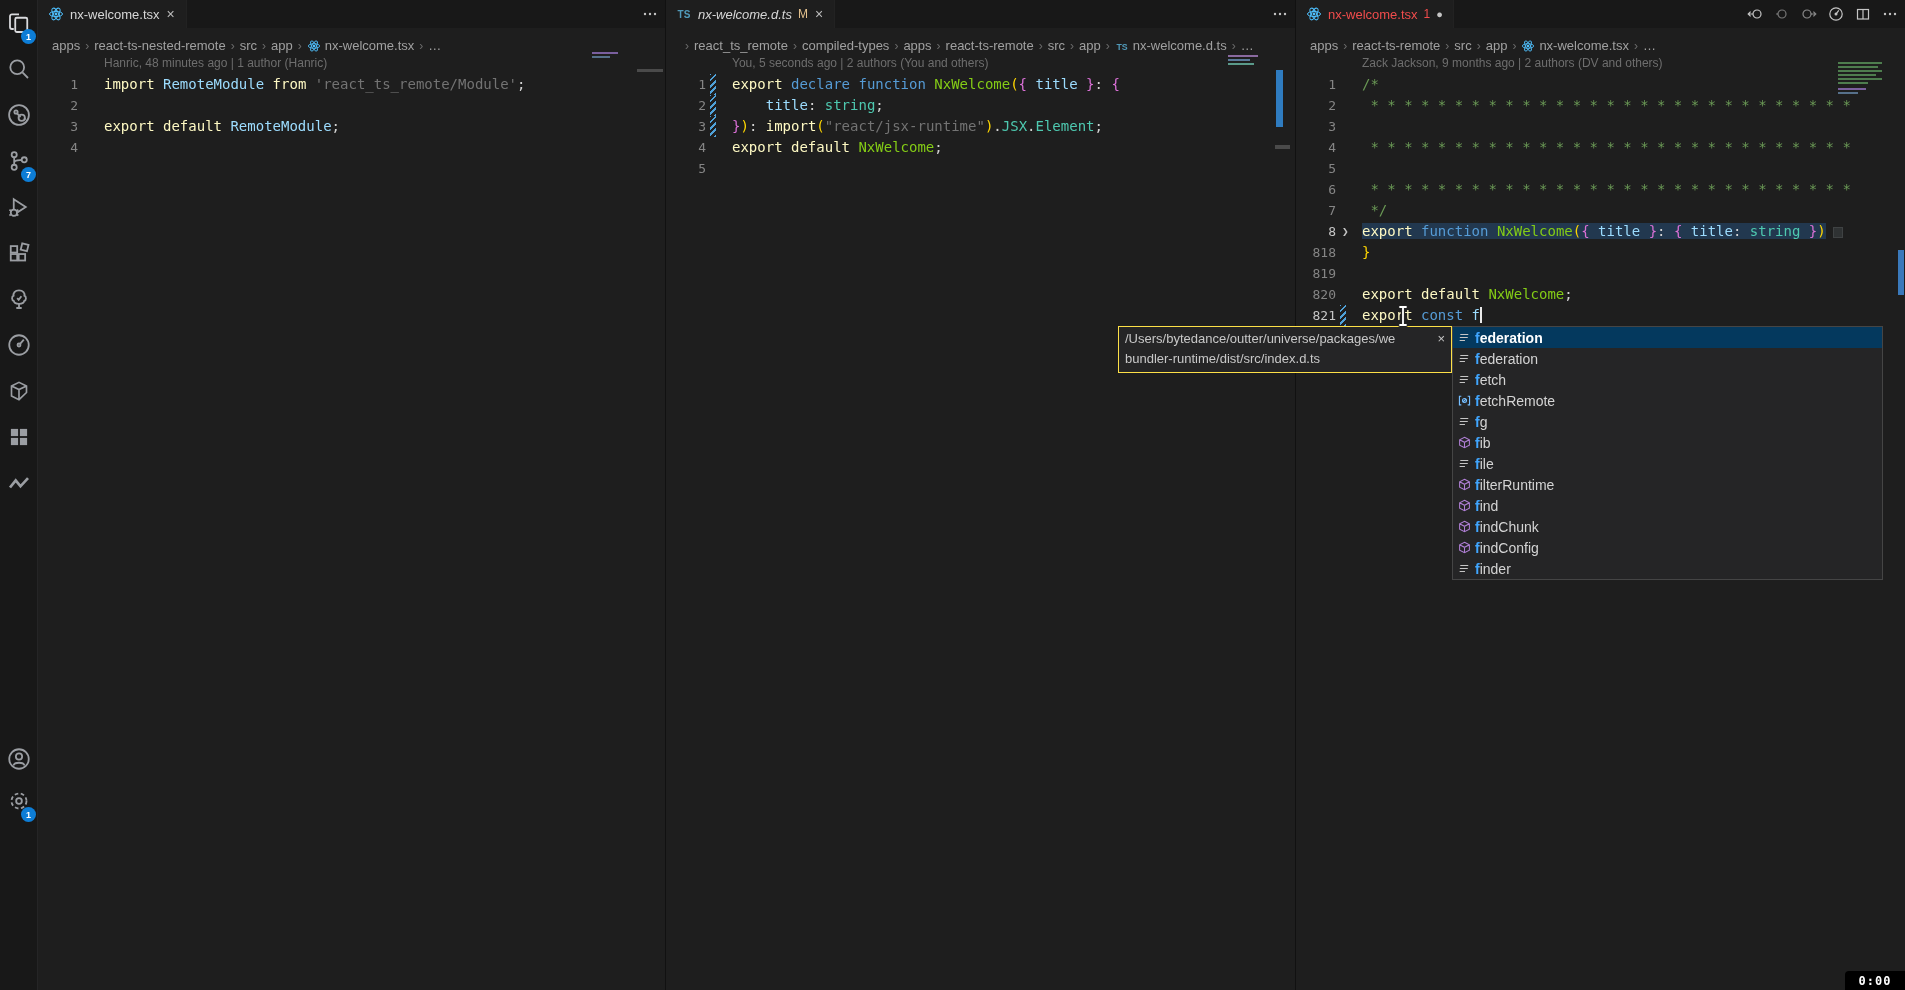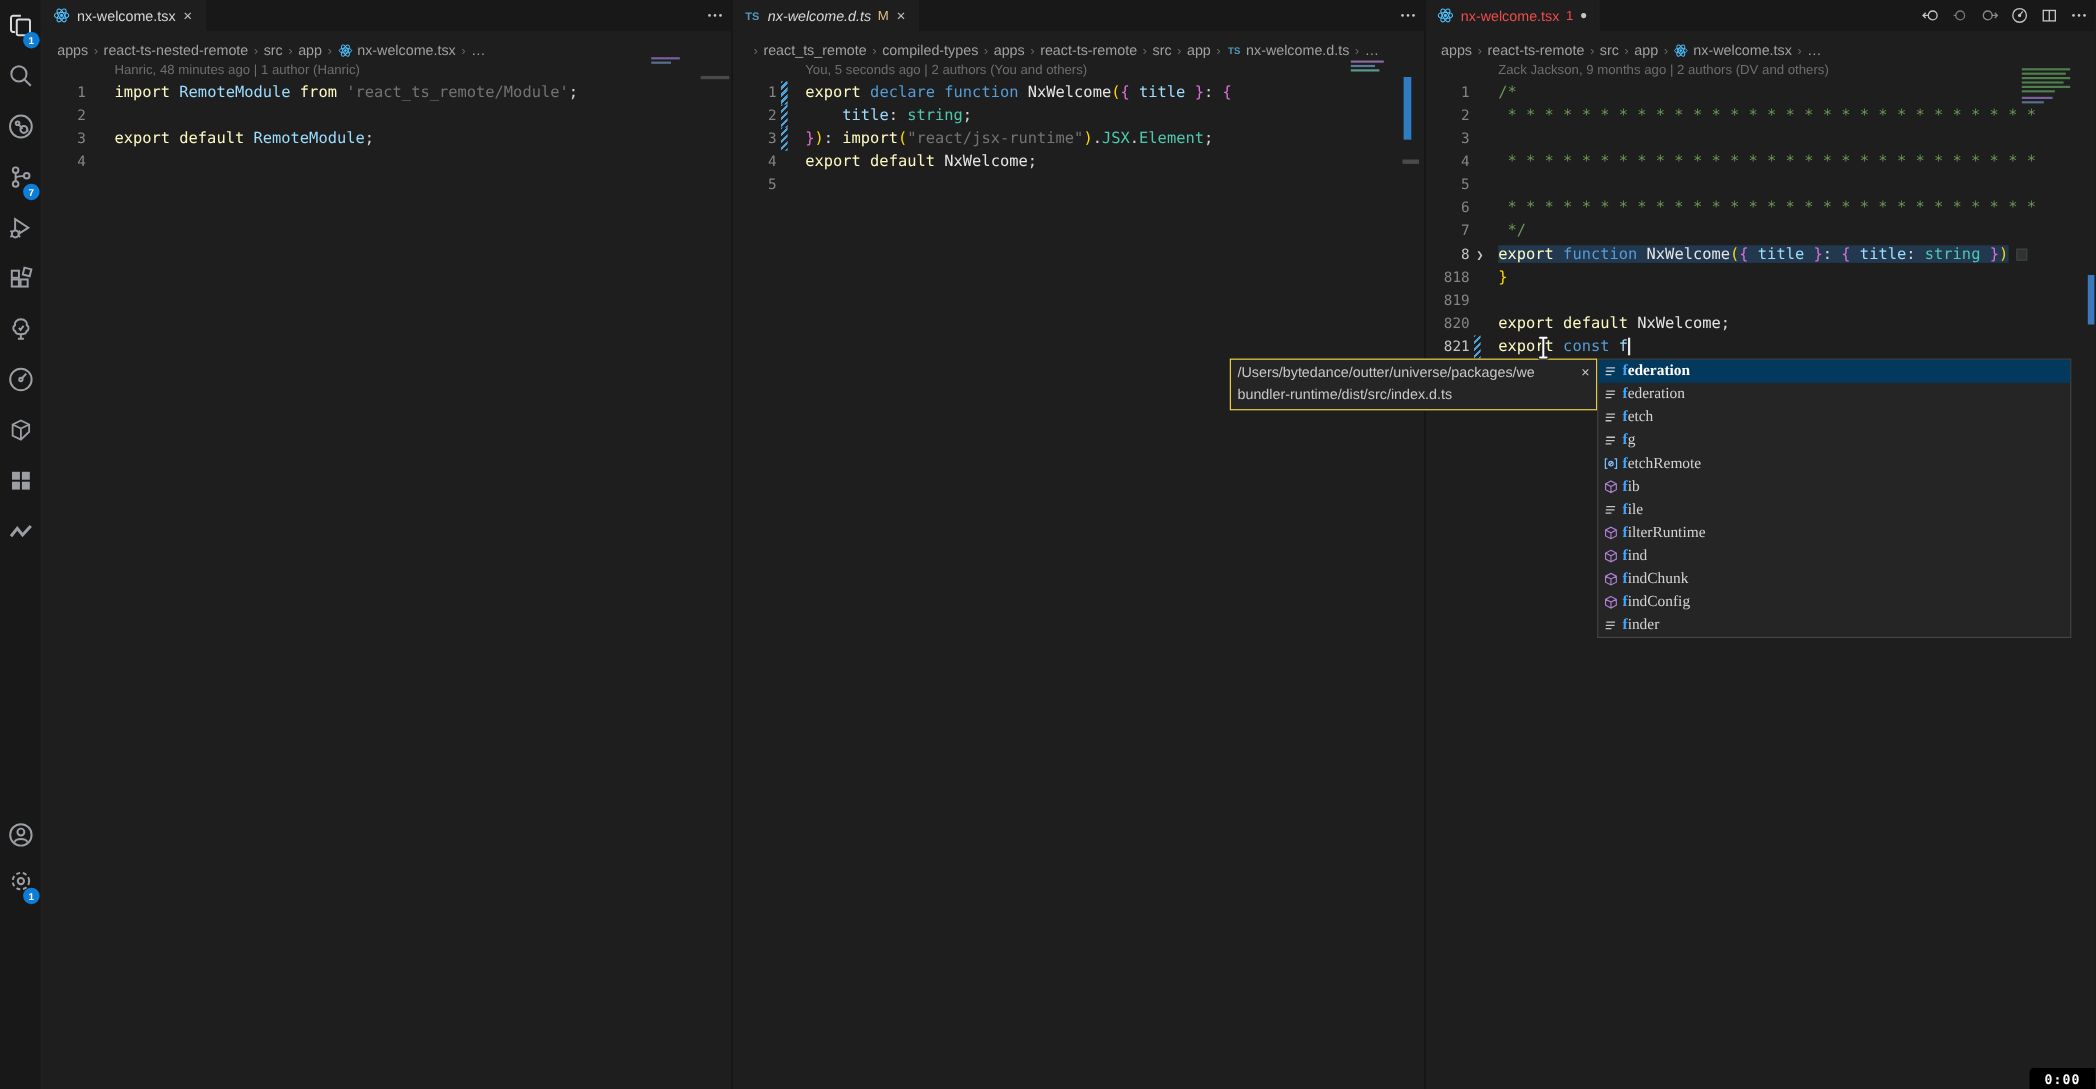--- a/index.html
+++ b/index.html
@@ -48,35 +48,35 @@
   .ln { width:40px; text-align:right; color:#858585; font-size:13px; flex:none;
     user-select:none; }
   .ln.active { color:#c6c6c6; }
   .gutz { width:26px; flex:none; position:relative; }
   .hatch { position:absolute; left:4px; top:0; width:6px; height:21px;
     background:repeating-linear-gradient(315deg,#4fa1d8 0 2px, rgba(0,0,0,0) 2px 4.5px); }
   .foldc { position:absolute; left:6px; top:0; color:#c5c5c5; font-size:11px; }
   .ctext { white-space:pre; color:#d4d4d4; }
   .blame { height:21px; line-height:21px; padding-left:66px;
     font-family:"Liberation Sans",sans-serif; font-size:12px; color:#6e6e6e; cursor:pointer; }
-  .tk-kw{color:#fef9c3} .tk-kw2{color:#569CD6} .tk-fn{color:#e5e5e5}
+  .tk-kw{color:#fef9c3} .tk-kw2{color:#569CD6} .tk-fn{color:#84cc16}
   .tk-var{color:#9CDCFE} .tk-type{color:#4EC9B0} .tk-str{color:#737373}
   .tk-cmt{color:#6A9955} .tk-b1{color:#FFD700} .tk-b2{color:#DA70D6} .tk-fg{color:#D4D4D4}
   .sel-range { background:rgba(38,79,120,.55); }
   .fold-after { display:inline-block; width:10px; height:11px; background:#2f3233;
     border:1px solid #3f4243; margin-left:7px; vertical-align:middle; }
   .caret { display:inline-block; width:2px; height:16px; background:#eaeaea;
     vertical-align:text-bottom; }
 
   .deco { position:absolute; }
 
   
   #suggest { position:absolute; left:1452px; top:326px; width:431px;
     background:#252526; border:1px solid #454545; z-index:30;
-    font-family:Liberation Serif, serif; font-size:14px; }
+    font-family:Liberation Sans, sans-serif; font-size:14px; }
   .sg-row { display:flex; align-items:center; height:21px; color:#d4d4d4; cursor:pointer; }
   .sg-row.selected { background:#04395e; color:#ffffff; font-weight:bold; }
   .sg-icon { width:22px; flex:none; display:flex; justify-content:center; }
   .sg-icon svg { width:15px; height:15px; }
   .sg-match { color:#40a6ff; font-weight:bold; }
 
   
   #docpopup { position:absolute; left:1118px; top:326px; width:334px; height:47px;
     background:#252526; border:1px solid #fde047; z-index:29; padding:2px 6px;
     font-size:13px; color:#c8c8c8; line-height:20px; }
@@ -552,35 +552,35 @@
       <div class="sg-row">
         <span class="sg-icon">
           <svg viewBox="0 0 16 16" stroke="#c5c5c5" stroke-width="1.3" fill="none">
             <path d="M3.5 4.8 H12 M3 8 H11.5 M2.8 11.2 H8.5"></path>
           </svg>
         </span>
         <span><span class="sg-match">f</span>etch</span>
       </div>
       <div class="sg-row">
         <span class="sg-icon">
-          <svg viewBox="0 0 16 16" stroke="#c5c5c5" stroke-width="1.3" fill="none">
-            <path d="M3.5 4.8 H12 M3 8 H11.5 M2.8 11.2 H8.5"></path>
-          </svg>
-        </span>
-        <span><span class="sg-match">f</span>g</span>
-      </div>
-      <div class="sg-row">
-        <span class="sg-icon">
           <svg viewBox="0 0 16 16" stroke="#75beff" stroke-width="1.2" fill="none">
             <path d="M4.6 3.4 H2.6 V12.6 H4.6 M11.4 3.4 H13.4 V12.6 H11.4"></path>
             <circle cx="8" cy="8" r="2.1"></circle>
             <path d="M6.4 9.6 L9.6 6.4"></path>
           </svg>
         </span>
         <span><span class="sg-match">f</span>etchRemote</span>
+      </div>
+      <div class="sg-row">
+        <span class="sg-icon">
+          <svg viewBox="0 0 16 16" stroke="#c5c5c5" stroke-width="1.3" fill="none">
+            <path d="M3.5 4.8 H12 M3 8 H11.5 M2.8 11.2 H8.5"></path>
+          </svg>
+        </span>
+        <span><span class="sg-match">f</span>g</span>
       </div>
       <div class="sg-row">
         <span class="sg-icon">
           <svg viewBox="0 0 16 16" stroke="#b180d7" stroke-width="1.1" fill="none">
             <path d="M8 2.4 L13.2 5.1 V10.9 L8 13.6 L2.8 10.9 V5.1 Z M2.8 5.1 L8 7.8 L13.2 5.1 M8 7.8 V13.6"></path>
           </svg>
         </span>
         <span><span class="sg-match">f</span>ib</span>
       </div>
       <div class="sg-row">

